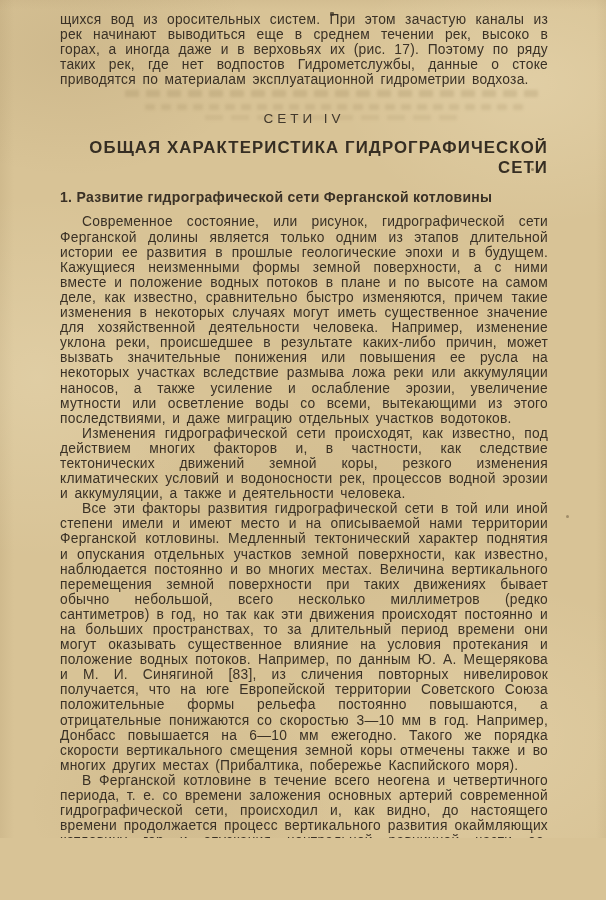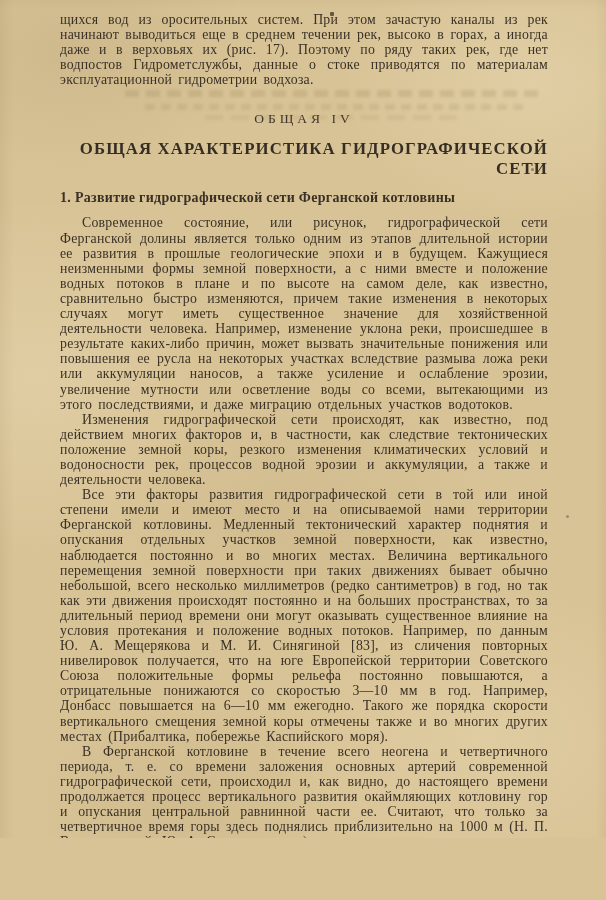--- a/index.html
+++ b/index.html
@@ -5,21 +5,21 @@
   html, body {
     margin: 0;
     padding: 0;
     background: #d8c396;
   }
   .page {
     position: relative;
     width: 606px;
     height: 838px;
     overflow: hidden;
-    font-family: Liberation Serif, serif;
+    font-family: Liberation Sans, sans-serif;
     color: #3a3126;
     background-color: #d8c396;
     background-image:
       radial-gradient(ellipse 260px 180px at 12% 6%, rgba(120,96,58,0.10), rgba(120,96,58,0) 70%),
       radial-gradient(ellipse 300px 220px at 88% 10%, rgba(255,244,214,0.22), rgba(255,244,214,0) 65%),
       radial-gradient(ellipse 240px 260px at 6% 45%, rgba(255,246,218,0.20), rgba(255,246,218,0) 70%),
       radial-gradient(ellipse 280px 200px at 50% 62%, rgba(118,94,56,0.07), rgba(118,94,56,0) 70%),
       radial-gradient(ellipse 340px 240px at 80% 88%, rgba(255,243,212,0.18), rgba(255,243,212,0) 65%),
       radial-gradient(ellipse 220px 160px at 30% 96%, rgba(118,94,56,0.08), rgba(118,94,56,0) 70%),
       linear-gradient(to right, rgba(130,104,64,0.10), rgba(130,104,64,0) 14px),
@@ -102,29 +102,29 @@
 
   <div class="showthrough"></div>
   <div class="speck speck-1"></div>
   <div class="speck speck-2"></div>
   <div class="speck speck-3"></div>
 
   <div class="content">
 
     <p class="para no-indent">щихся вод из оросительных систем. При этом зачастую каналы из рек начинают выводиться еще в среднем течении рек, высоко в горах, а иногда даже и в верховьях их (рис. 17). Поэтому по ряду таких рек, где нет водпостов Гидрометслужбы, данные о стоке приводятся по материалам эксплуатационной гидрометрии водхоза.</p>
 
-    <h3 class="chapter">ОБЩАЯ IV</h3>
+    <h3 class="chapter">СЕТИ IV</h3>
 
     <h1 class="title">ОБЩАЯ ХАРАКТЕРИСТИКА ГИДРОГРАФИЧЕСКОЙ СЕТИ</h1>
 
     <h2 class="section">1. Развитие гидрографической сети Ферганской котловины</h2>
 
     <div class="body-block">
       <p class="para">Современное состояние, или рисунок, гидрографической сети Ферганской долины является только одним из этапов длительной истории ее развития в прошлые геологические эпохи и в будущем. Кажущиеся неизменными формы земной поверхности, а с ними вместе и положение водных потоков в плане и по высоте на самом деле, как известно, сравнительно быстро изменяются, причем такие изменения в некоторых случаях могут иметь существенное значение для хозяйственной деятельности человека. Например, изменение уклона реки, происшедшее в результате каких-либо причин, может вызвать значительные понижения или повышения ее русла на некоторых участках вследствие размыва ложа реки или аккумуляции наносов, а также усиление и ослабление эрозии, увеличение мутности или осветление воды со всеми, вытекающими из этого последствиями, и даже миграцию отдельных участков водотоков.</p>
-      <p class="para">Изменения гидрографической сети происходят, как известно, под действием многих факторов и, в частности, как следствие тектонических положение земной коры, резкого изменения климатических условий и водоносности рек, процессов водной эрозии и аккумуляции, а также и деятельности человека.</p>
+      <p class="para">Изменения гидрографической сети происходят, как известно, под действием многих факторов и, в частности, как следствие тектонических движений земной коры, резкого изменения климатических условий и водоносности рек, процессов водной эрозии и аккумуляции, а также и деятельности человека.</p>
       <p class="para">Все эти факторы развития гидрографической сети в той или иной степени имели и имеют место и на описываемой нами территории Ферганской котловины. Медленный тектонический характер поднятия и опускания отдельных участков земной поверхности, как известно, наблюдается постоянно и во многих местах. Величина вертикального перемещения земной поверхности при таких движениях бывает обычно небольшой, всего несколько миллиметров (редко сантиметров) в год, но так как эти движения происходят постоянно и на больших пространствах, то за длительный период времени они могут оказывать существенное влияние на условия протекания и положение водных потоков. Например, по данным Ю. А. Мещерякова и М. И. Синягиной [83], из сличения повторных нивелировок получается, что на юге Европейской территории Советского Союза положительные формы рельефа постоянно повышаются, а отрицательные понижаются со скоростью 3—10 мм в год. Например, Донбасс повышается на 6—10 мм ежегодно. Такого же порядка скорости вертикального смещения земной коры отмечены также и во многих других местах (Прибалтика, побережье Каспийского моря).</p>
       <p class="para">В Ферганской котловине в течение всего неогена и четвертичного периода, т. е. со времени заложения основных артерий современной гидрографической сети, происходил и, как видно, до настоящего времени продолжается процесс вертикального развития окаймляющих котловину гор и опускания центральной равнинной части ее. Считают, что только за четвертичное время горы здесь поднялись приблизительно на 1000 м (Н. П. Васильковский, Ю. А. Скворцов и др.).</p>
     </div>
 
   </div>
 
   <div class="pagenum">60</div>
 
 </div>
 

